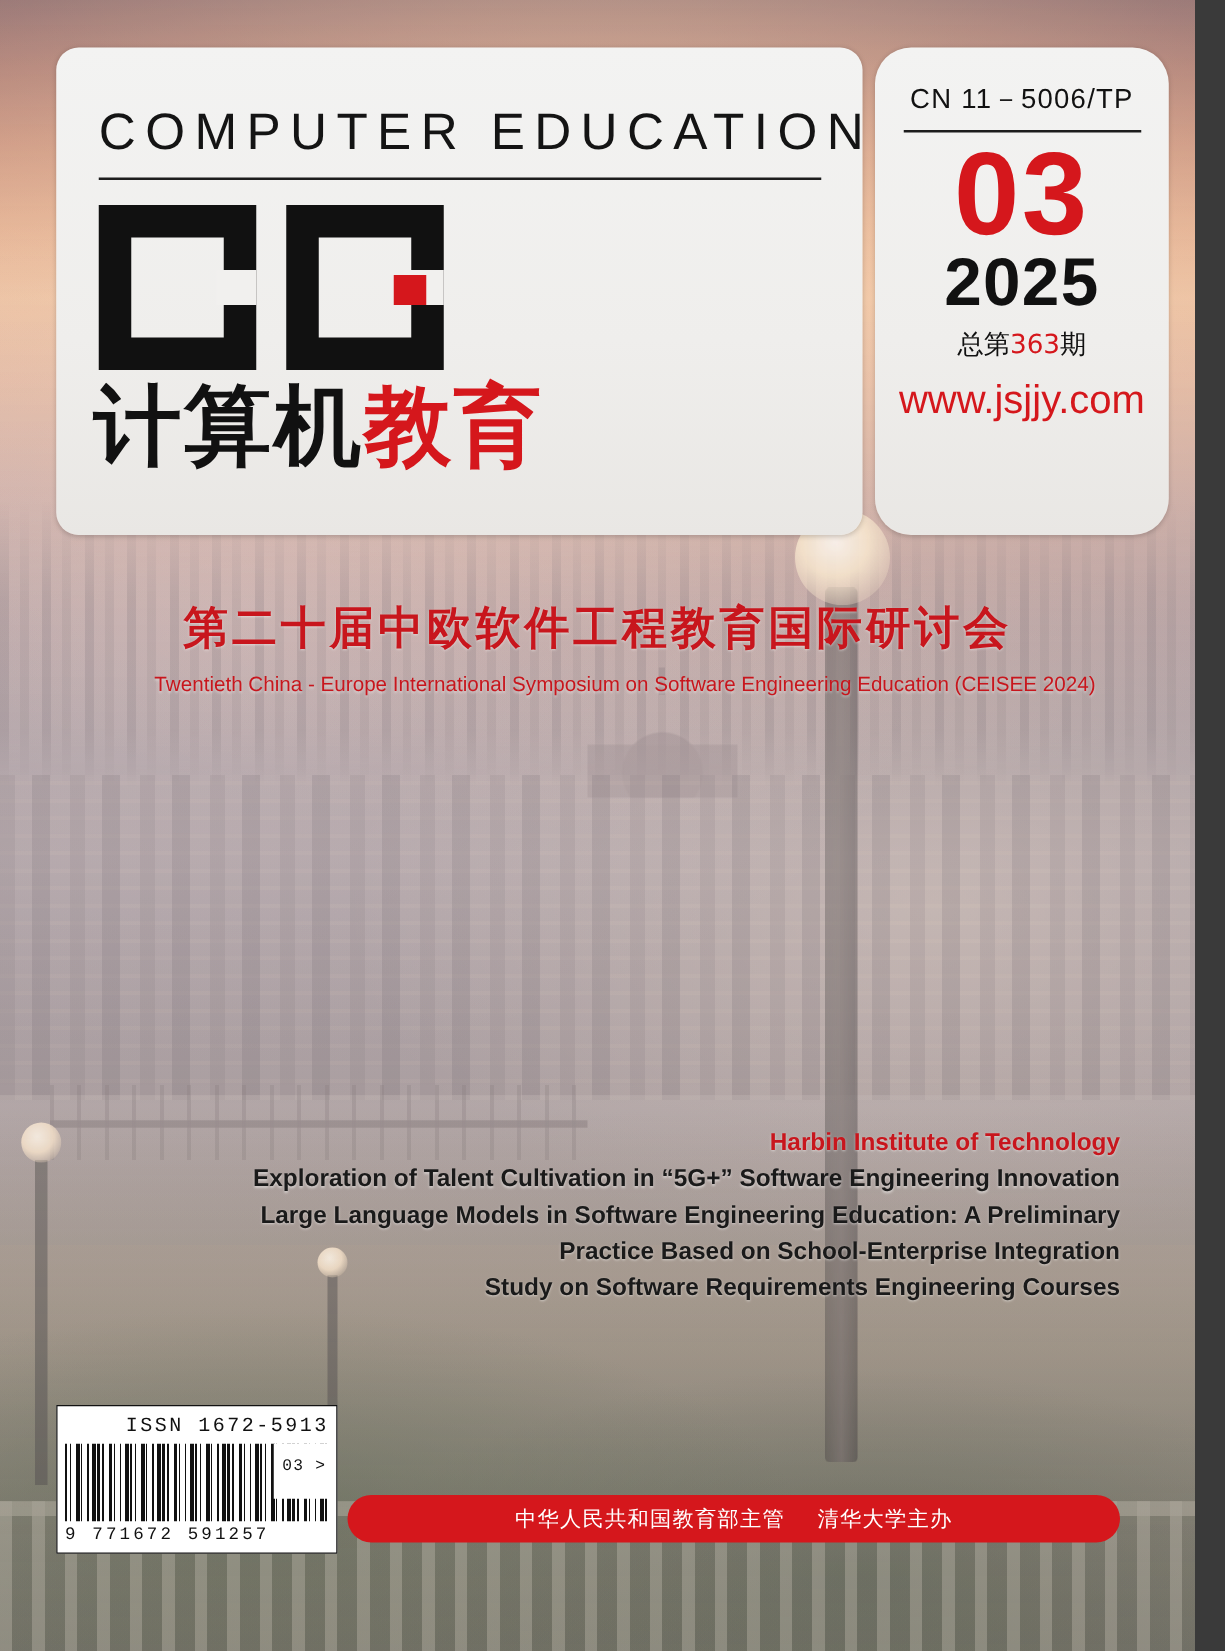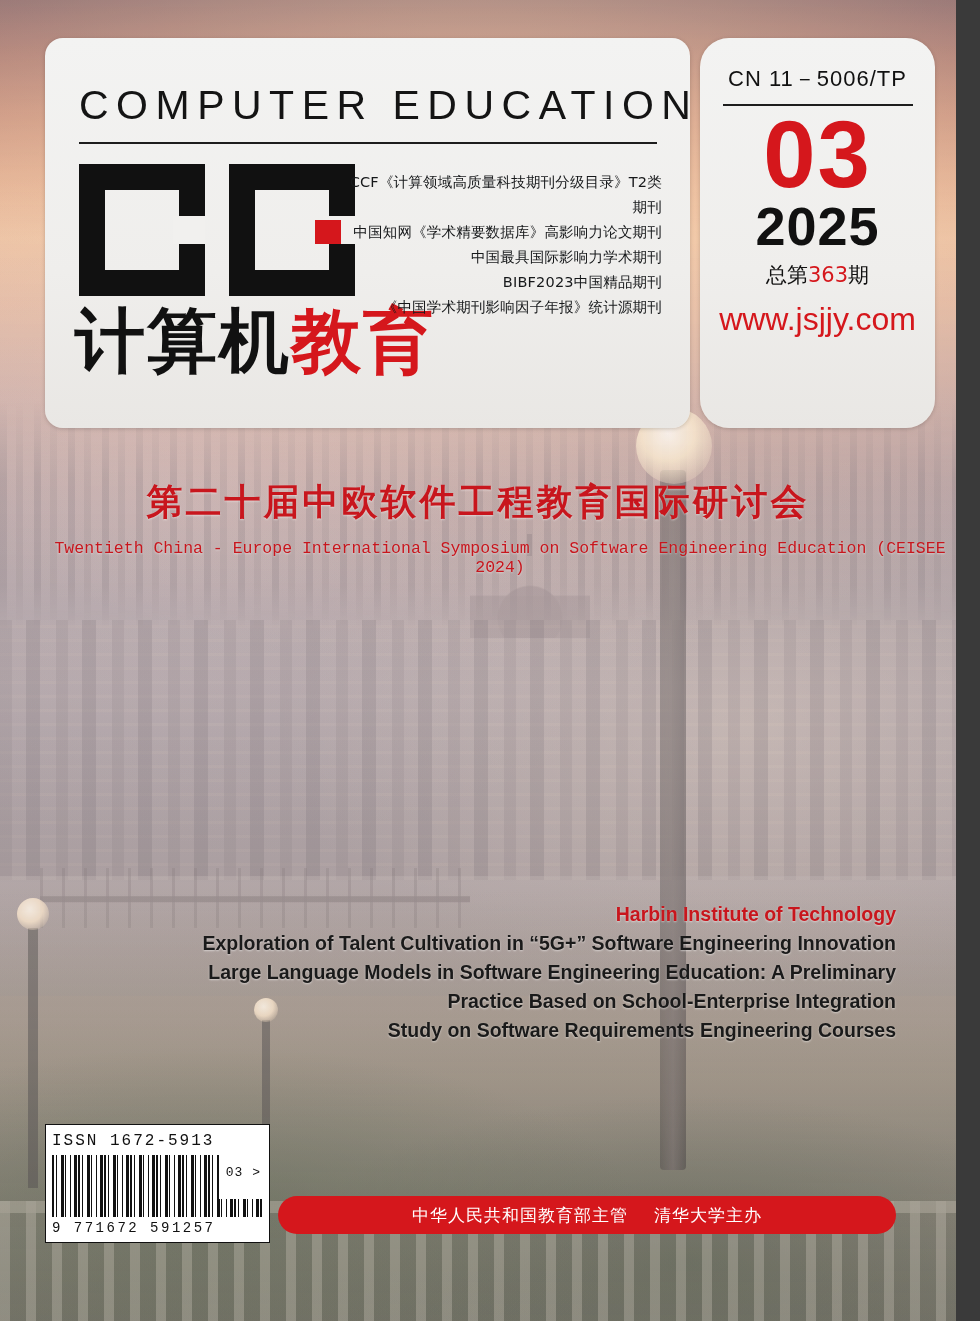--- a/index.html
+++ b/index.html
@@ -352,21 +352,21 @@
     font-weight: 700;
     color: #c8161d;
     letter-spacing: 3px;
     font-family: "DejaVu Sans", "Liberation Sans", sans-serif;
     text-shadow: 0 1px 2px rgba(255,255,255,0.45);
   }
   .symposium-en {
     margin-top: 12px;
     font-size: 16.5px;
     color: #c8161d;
-    font-family: Liberation Mono, monospace;
+    font-family: Liberation Sans, sans-serif;
     text-shadow: 0 1px 2px rgba(255,255,255,0.4);
     padding-left: 44px;
   }
 
   
   .articles {
     position: absolute;
     left: 60px;
     right: 60px;
     top: 900px;
@@ -387,21 +387,21 @@
     position: absolute;
     left: 45px;
     top: 1124px;
     width: 225px;
     background: #fff;
     border: 1px solid #111;
     padding: 5px 6px 6px 6px;
     box-sizing: border-box;
   }
   .issn-text {
-    text-align: left;
+    text-align: right;
     font-size: 16px;
     letter-spacing: 2px;
     color: #111;
     font-family: "Liberation Mono", monospace;
     padding: 2px 0 5px 0;
   }
   .barcode {
     position: relative;
     height: 62px;
     background:
@@ -483,27 +483,20 @@
       <div class="cc-logo">
         <div class="cc-letter c1"></div>
         <div class="cc-letter c2"></div>
         <div class="cc-dot"></div>
       </div>
 
       <div class="cc-cn">
         <span class="blk">计算机</span><span class="red">教育</span>
       </div>
 
-      <div class="badges">
-        <div>CCF《计算领域高质量科技期刊分级目录》T2类期刊</div>
-        <div>中国知网《学术精要数据库》高影响力论文期刊</div>
-        <div>中国最具国际影响力学术期刊</div>
-        <div>BIBF2023中国精品期刊</div>
-        <div>《中国学术期刊影响因子年报》统计源期刊</div>
-      </div>
     </div>
 
     <div class="masthead-right">
       <div class="cn-code">CN 11－5006/TP</div>
       <div class="cn-rule"></div>
       <div class="issue-no">03</div>
       <div class="issue-year">2025</div>
       <div class="issue-total">
         <span>总第</span><span class="red">363</span><span>期</span>
       </div>

